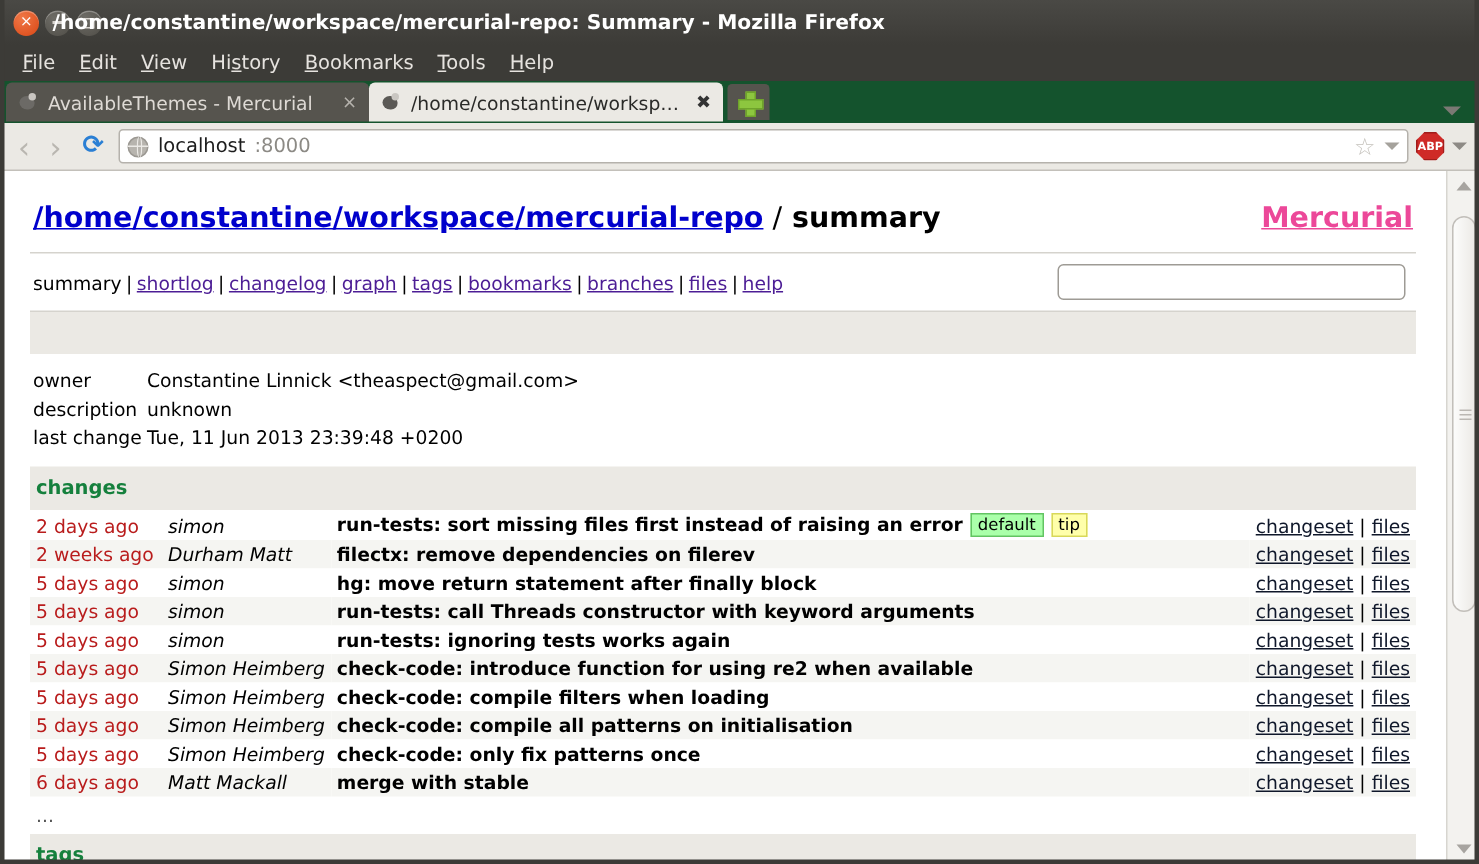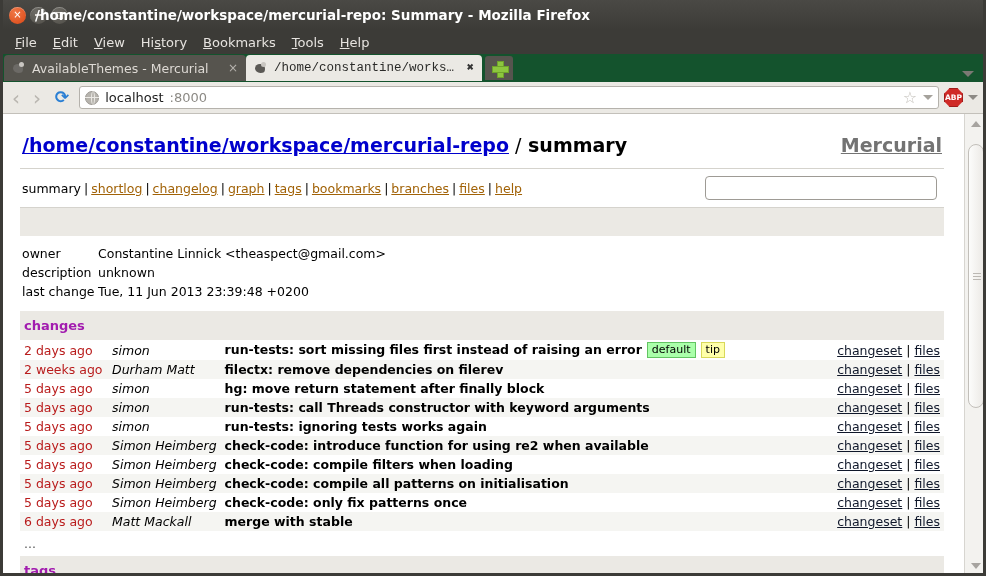--- a/index.html
+++ b/index.html
@@ -80,21 +80,21 @@
     display: flex; align-items: center;
     gap: 6px;
     padding: 0 8px 0 8px;
     border-radius: 4px 4px 0 0;
     font-size: 12.5px;
     max-width: 246px;
     white-space: nowrap;
     position: relative;
   }
   .tab-inactive { background: #56544e; color: #dedad5; }
-  .tab-active   { background: #ebe9e4; color: #2a2a28; font-family: Liberation Mono, monospace; }
+  .tab-active   { background: #ebe9e4; color: #2a2a28; }
   .tab-label { overflow: hidden; text-overflow: ellipsis; white-space: nowrap; flex:1; }
   .tab-fav {
     width: 14px; height: 14px; flex: 0 0 14px;
     position: relative;
   }
   .tab-fav::before {
     content: ""; position: absolute; left: 1px; top: 3px;
     width: 10px; height: 9px; border-radius: 50% 50% 45% 55%;
     background: #6c6a66;
   }
@@ -230,32 +230,32 @@
   #hg-header {
     display: flex; align-items: center;
     padding: 6px 2px 12px 2px;
     font-size: 19px;
     gap: 26px;
   }
   #hg-title { flex: 1; color: #000; font-weight: bold; }
   #hg-title a { color: #0000cc; text-decoration: underline; }
   #hg-title .sep { font-weight: normal; color:#000; }
   #hg-title .sum { font-weight: bold; color:#000; }
-  #hg-brand a { color: #737373; text-decoration: underline; font-weight: bold; font-size: 19px; }
+  #hg-brand a { color: #ec4899; text-decoration: underline; font-weight: bold; font-size: 19px; }
 
   #hg-nav-row {
     border-top: 1px solid #d5d3cd;
     border-bottom: 1px solid #d5d3cd;
     background: #fff;
     display: flex; align-items: center;
     padding: 7px 2px;
     min-height: 40px;
   }
   #hg-nav { flex: 1; font-size: 12.5px; color:#000; }
-  #hg-nav a { color: #a16207; text-decoration: underline; }
+  #hg-nav a { color: #4c1d95; text-decoration: underline; }
   #hg-nav .navsep { color: #000; margin: 0 3px; }
   #hg-nav .cur { color: #000; }
   #hg-search {
     width: 232px; height: 24px;
     border: 1px solid #9e9b95;
     border-radius: 4px;
     background: #fff;
     margin-right: 5px;
   }
 
@@ -269,21 +269,21 @@
     background:#fff;
   }
   .meta-row { display: flex; }
   .meta-key { width: 76px; flex: 0 0 76px; }
   .meta-val { flex: 1; }
 
   .section-head {
     background: #ebe9e4;
     font-size: 13px; font-weight: bold;
     padding: 7px 4px;
-    color: #a21caf;
+    color: #15803d;
   }
 
   table.changes {
     width: 100%;
     border-collapse: collapse;
     font-size: 12.5px;
   }
   table.changes tr.odd  { background: #ffffff; }
   table.changes tr.even { background: #f5f5f2; }
   table.changes td {

